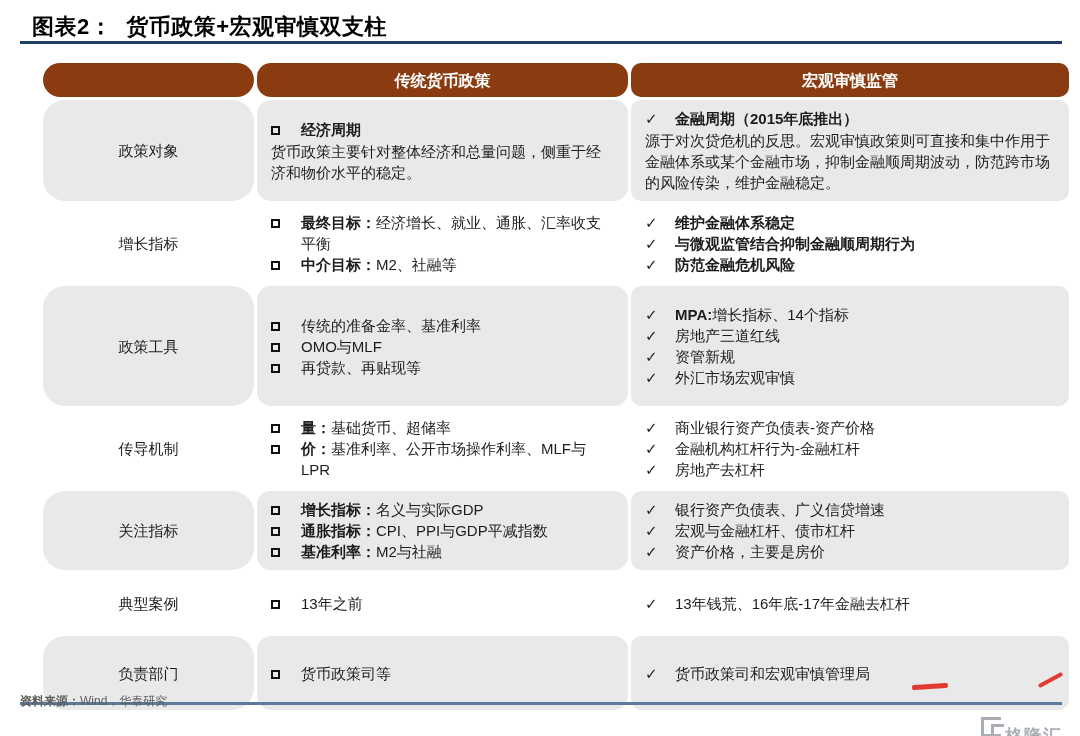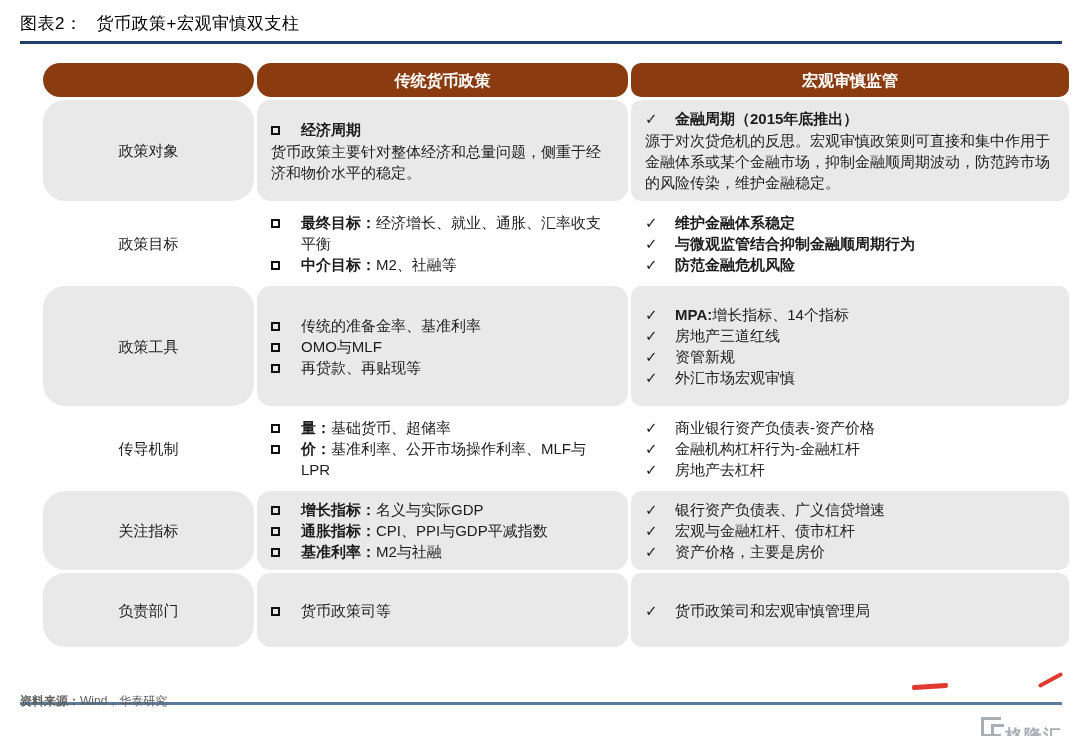--- a/index.html
+++ b/index.html
@@ -1,21 +1,21 @@
 <!DOCTYPE html>
 <html><head>
 <meta charset="utf-8">
 <style>
   * { margin:0; padding:0; box-sizing:border-box; }
   html,body { width:1080px; height:736px; background:#ffffff;
     font-family:"Liberation Sans","DejaVu Sans",sans-serif; color:#1d1d1d; }
   .page { position:relative; width:1080px; height:736px; overflow:hidden; background:#fff; }
 
   
-  .title { position:absolute; left:20px; top:12px; font-size:17px; font-weight:normal; color:#000; letter-spacing:.5px; }
+  .title { position:absolute; left:32px; top:12px; font-size:22px; font-weight:bold; color:#000; letter-spacing:.5px; }
   .title .gap { display:inline-block; width:14px; }
   .title-rule { position:absolute; left:20px; top:41px; width:1042px; height:3px; background:#1f3f68; }
 
   
   .tbl { position:absolute; left:40px; top:60px; width:1000px;
     display:table; border-collapse:separate; border-spacing:3px; table-layout:fixed; }
   .trow { display:table-row; }
   .tcell { display:table-cell; vertical-align:middle; font-size:15px; line-height:21px; }
   .c1 { width:211px; text-align:center;border-radius:22px; }
   .c2 { width:371px;border-radius:14px; }
@@ -80,21 +80,21 @@
       <div class="tcell c3 pad">
         <div class="item">
           <span class="mark ck b">✓</span>
           <span class="itext hd">金融周期（2015年底推出）</span>
         </div>
         <div class="para">源于对次贷危机的反思。宏观审慎政策则可直接和集中作用于金融体系或某个金融市场，抑制金融顺周期波动，防范跨市场的风险传染，维护金融稳定。</div>
       </div>
     </div>
 
     <div class="trow plain h2">
-      <div class="tcell c1">政策目标</div>
+      <div class="tcell c1">增长指标</div>
       <div class="tcell c2 pad">
         <div class="item">
           <span class="mark"><span class="sq"></span></span>
           <span class="itext"><span class="b">最终目标：</span><span>经济增长、就业、通胀、汇率收支平衡</span></span>
         </div>
         <div class="item">
           <span class="mark"><span class="sq"></span></span>
           <span class="itext"><span class="b">中介目标：</span><span>M2、社融等</span></span>
         </div>
       </div>
@@ -203,20 +203,35 @@
           <span class="mark ck">✓</span>
           <span class="itext"><span class="b"></span><span>宏观与金融杠杆、债市杠杆</span></span>
         </div>
         <div class="item">
           <span class="mark ck">✓</span>
           <span class="itext"><span class="b"></span><span>资产价格，主要是房价</span></span>
         </div>
       </div>
     </div>
 
+    <div class="trow plain h6">
+      <div class="tcell c1">典型案例</div>
+      <div class="tcell c2 pad">
+        <div class="item">
+          <span class="mark"><span class="sq"></span></span>
+          <span class="itext"><span class="b"></span><span>13年之前</span></span>
+        </div>
+      </div>
+      <div class="tcell c3 pad">
+        <div class="item">
+          <span class="mark ck">✓</span>
+          <span class="itext"><span class="b"></span><span>13年钱荒、16年底-17年金融去杠杆</span></span>
+        </div>
+      </div>
+    </div>
 
     <div class="trow shade h7">
       <div class="tcell c1">负责部门</div>
       <div class="tcell c2 pad">
         <div class="item">
           <span class="mark"><span class="sq"></span></span>
           <span class="itext"><span class="b"></span><span>货币政策司等</span></span>
         </div>
       </div>
       <div class="tcell c3 pad">

